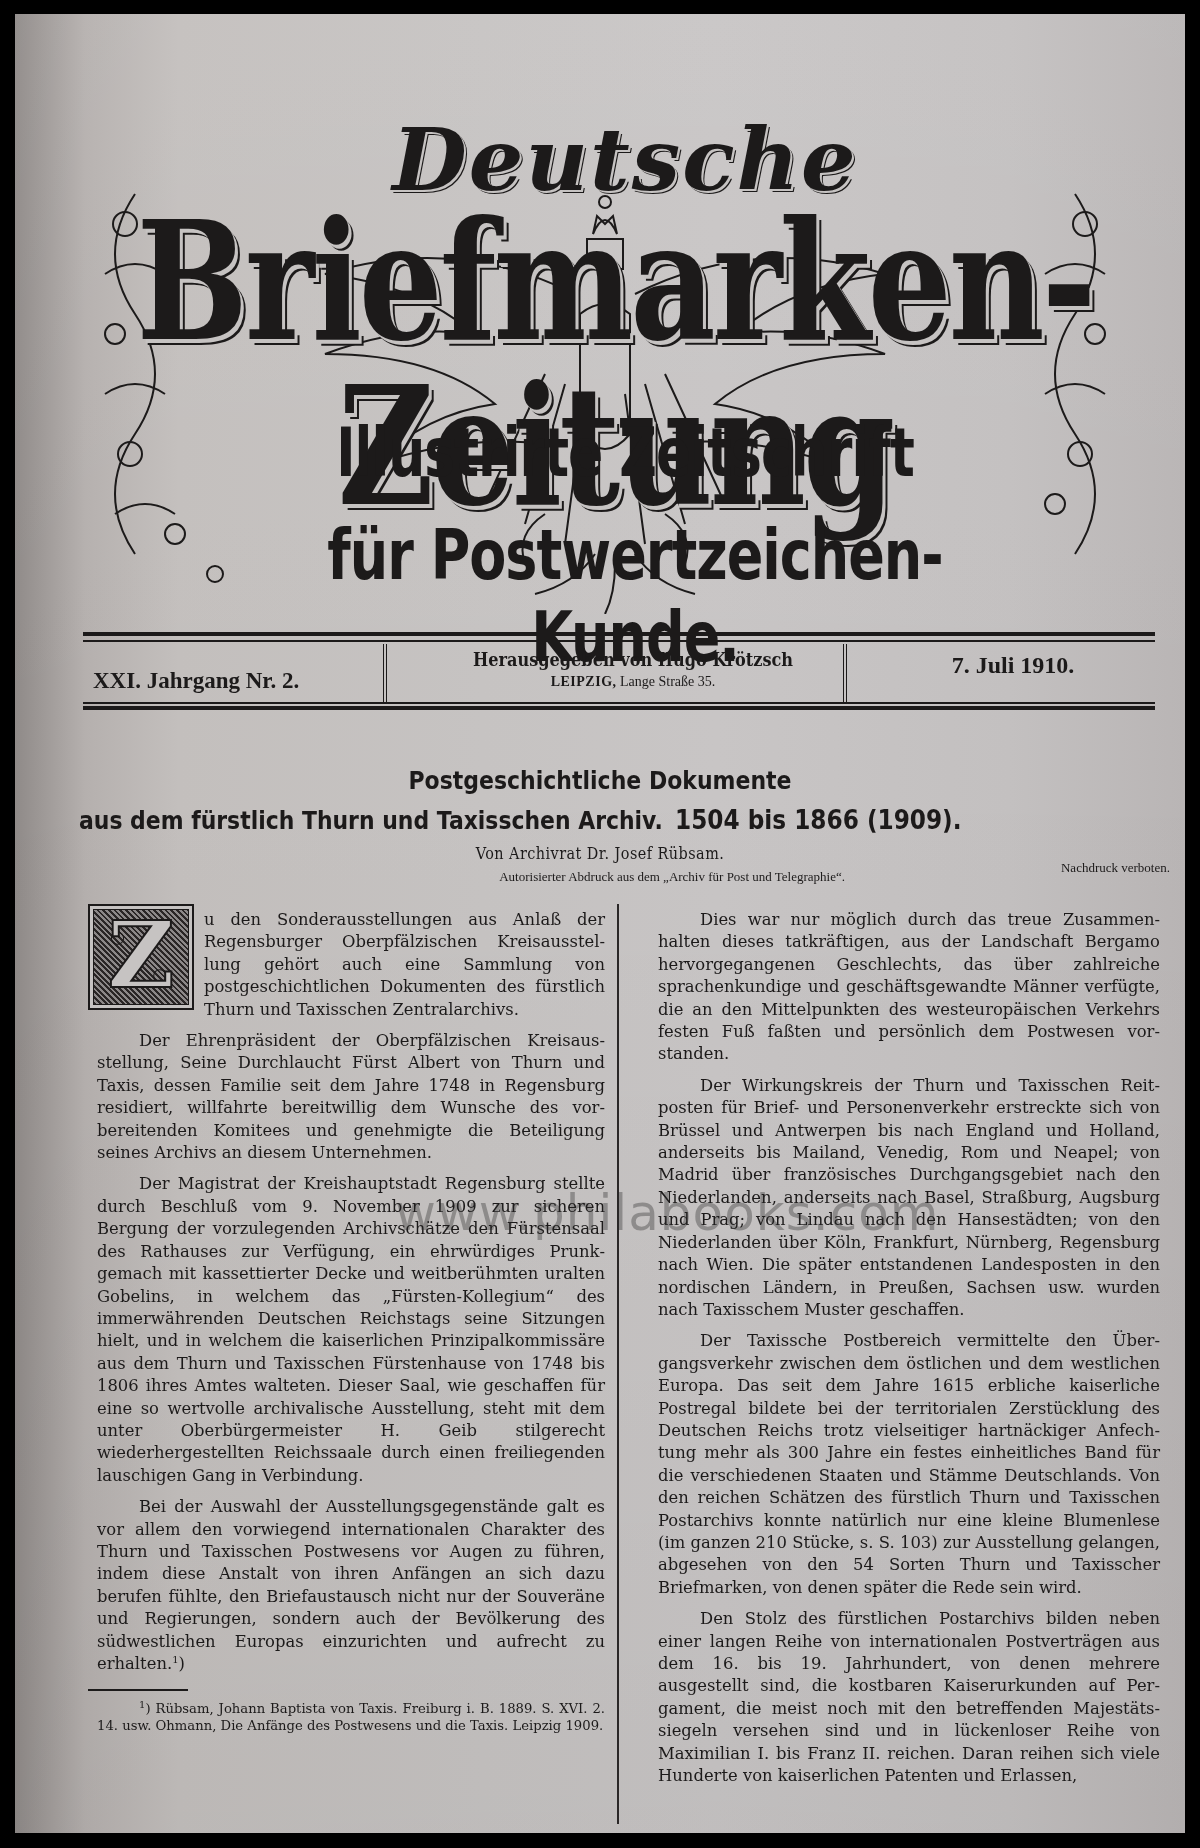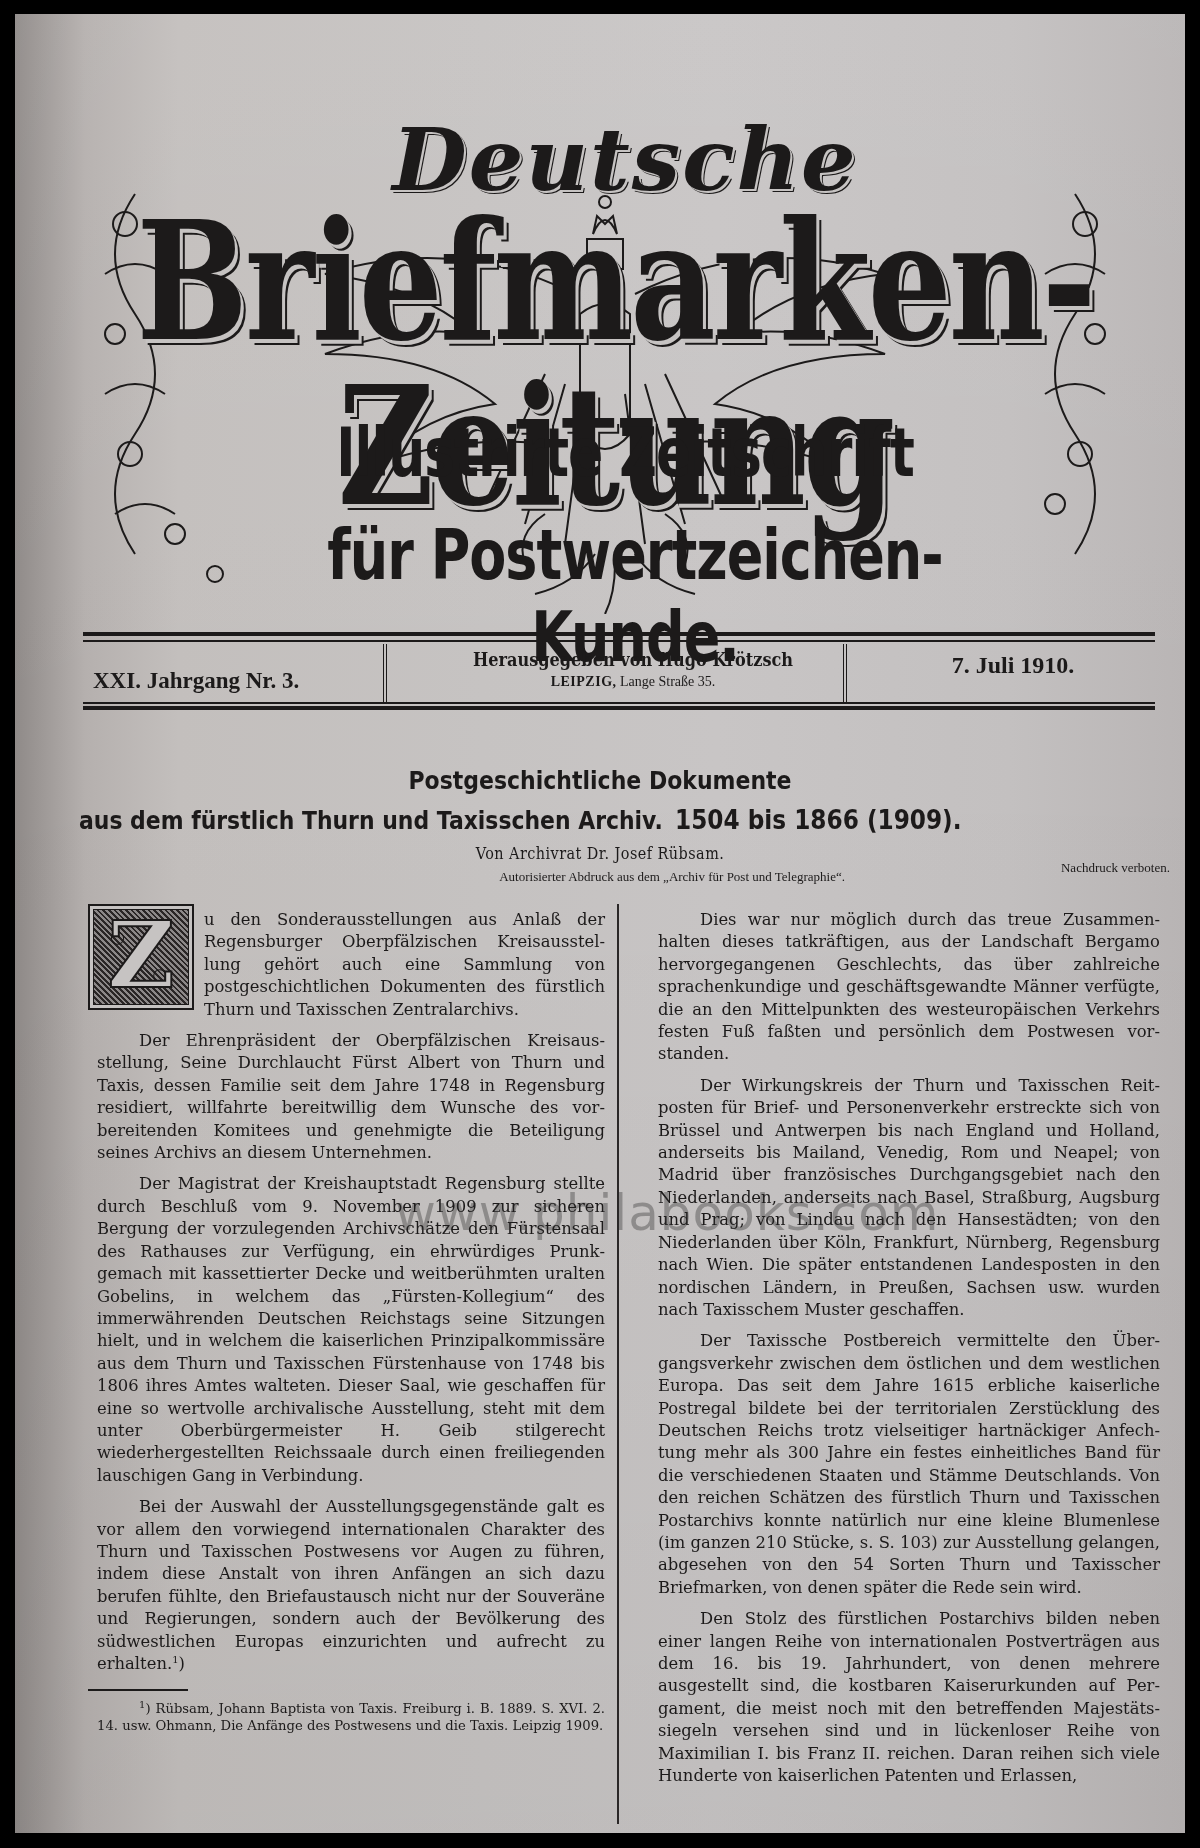--- a/index.html
+++ b/index.html
@@ -165,21 +165,21 @@
     <div class="mast-brief">Briefmarken-Zeitung</div>
     <div class="mast-illustrirte">Illustrirte Zeitschrift</div>
     <div class="mast-fuer">für Postwertzeichen-Kunde.</div>
   </div>
 
   <div class="infobar">
     <div class="rule-thick" style="top:8px;"></div>
     <div class="rule-thin" style="top:16px;"></div>
     <div class="vsep" style="left:300px;"></div>
     <div class="vsep" style="left:760px;"></div>
-    <div class="info-left">XXI. Jahrgang Nr. 3.</div>
+    <div class="info-left">XXI. Jahrgang Nr. 2.</div>
     <div class="info-mid">
       <div class="l1">Herausgegeben von Hugo Krötzsch</div>
       <div class="l2">
         <b>LEIPZIG,</b>
         <span>Lange Straße 35.</span>
       </div>
     </div>
     <div class="info-right">7. Juli 1910.</div>
     <div class="rule-thin" style="top:78px;"></div>
     <div class="rule-thick" style="top:82px;"></div>

